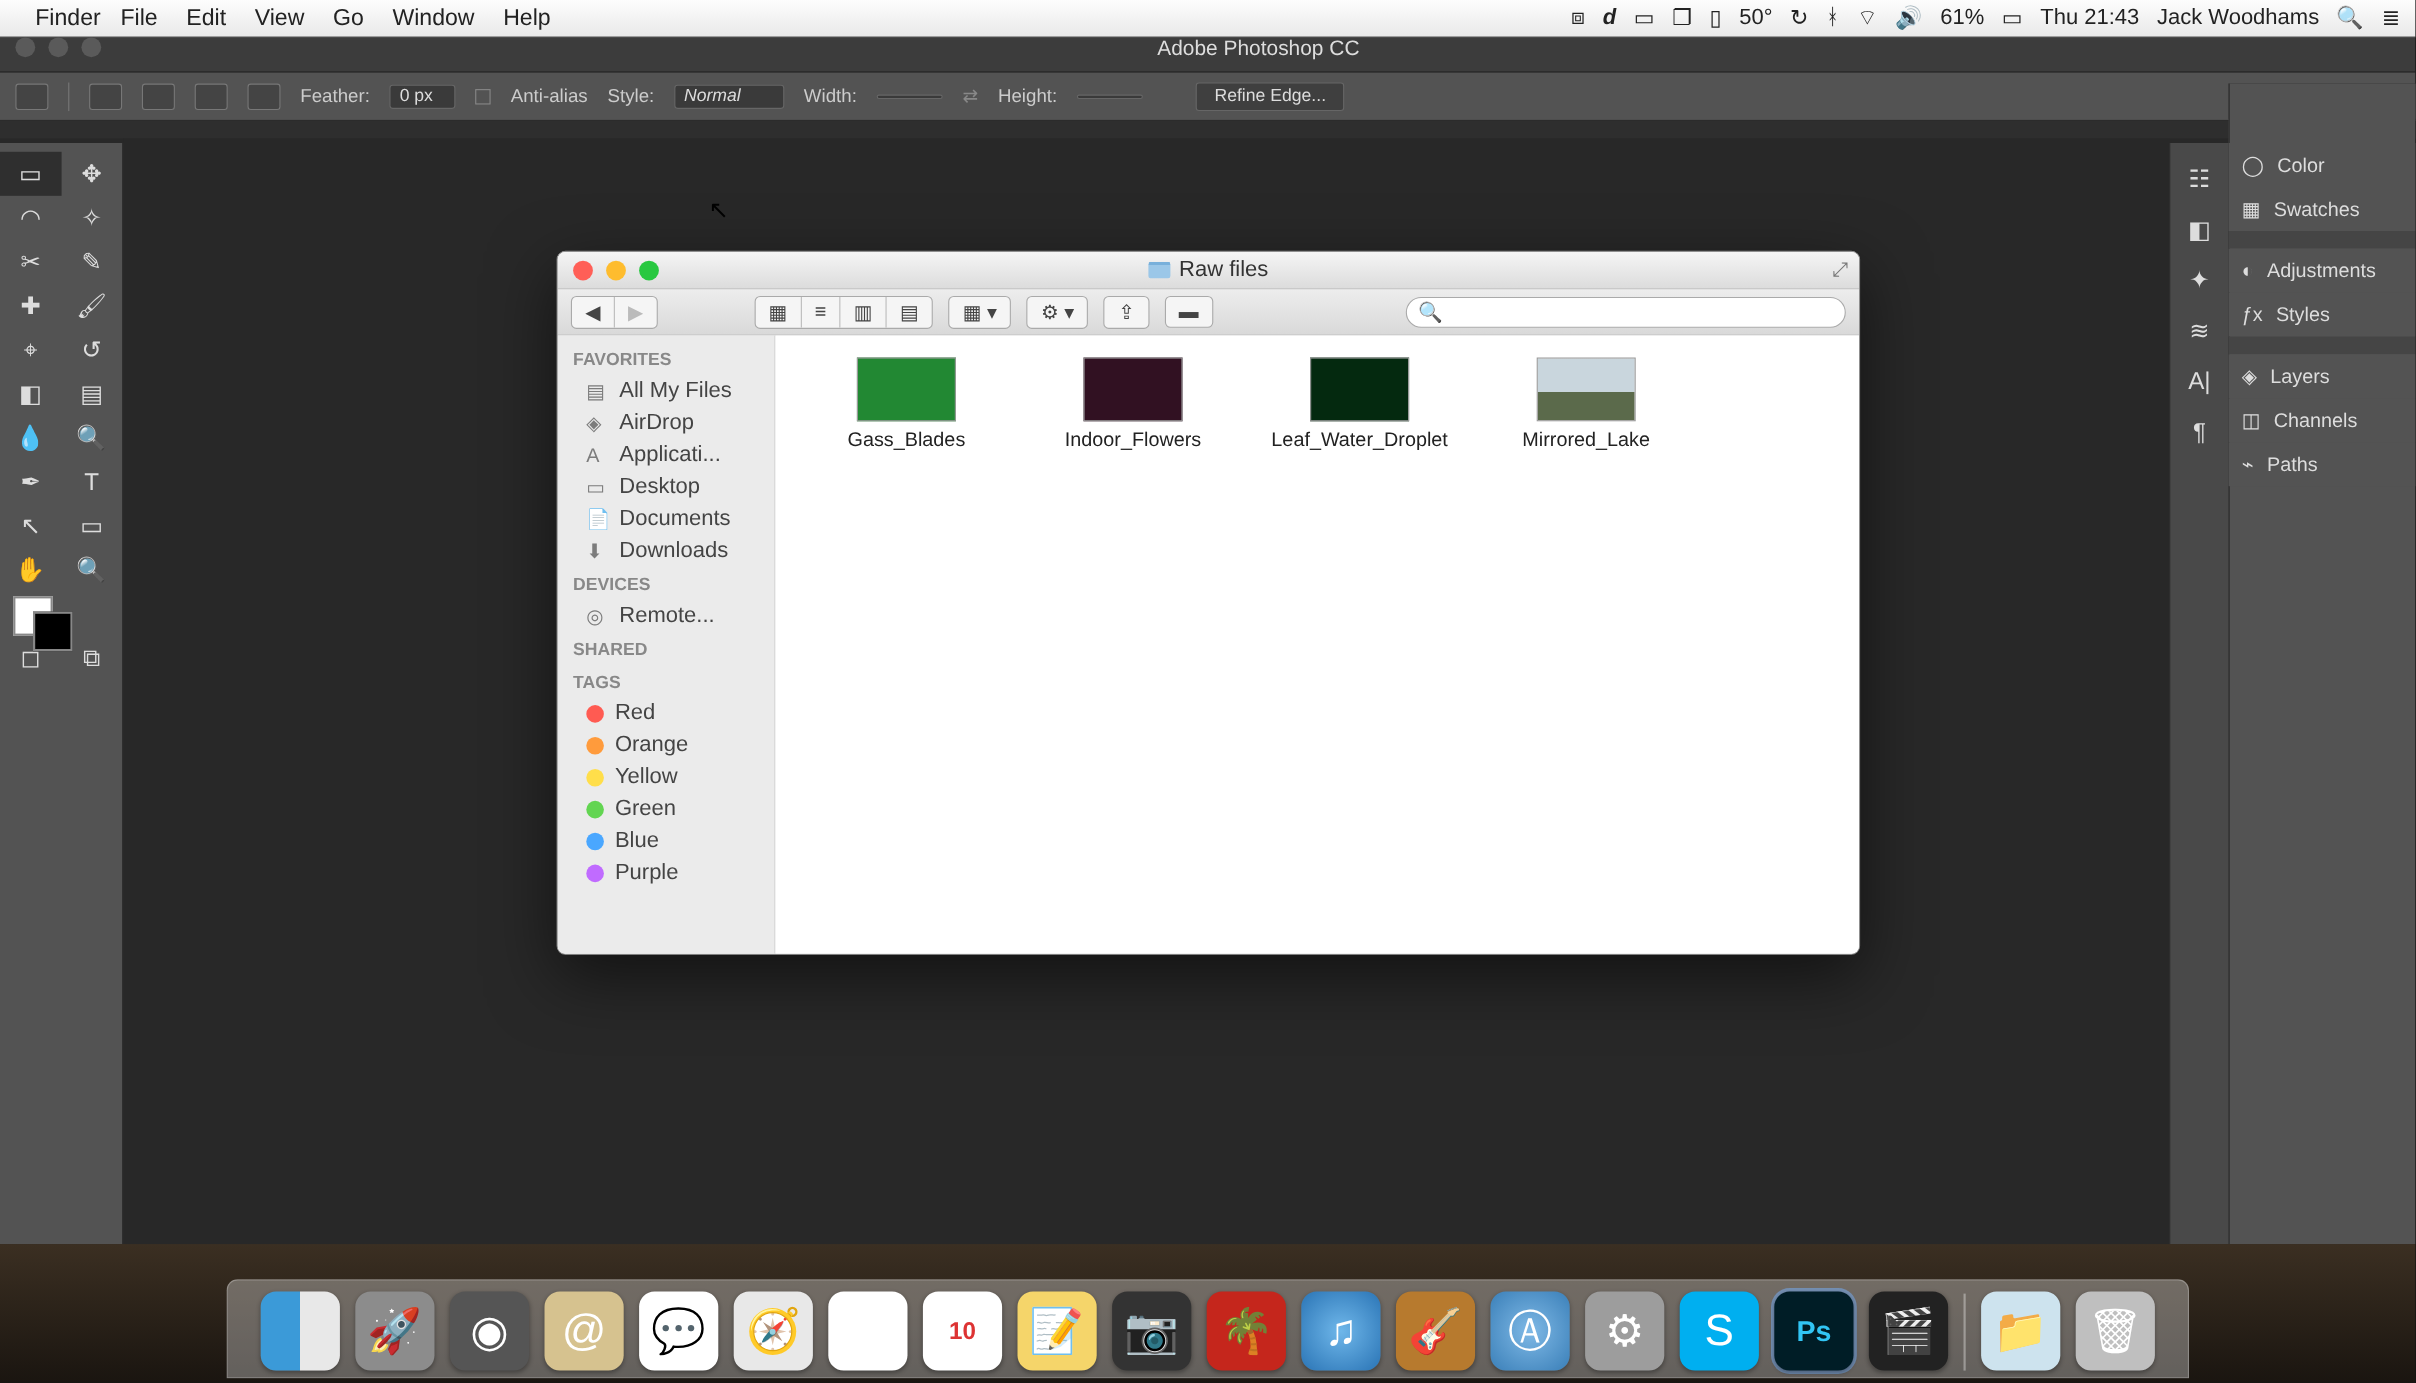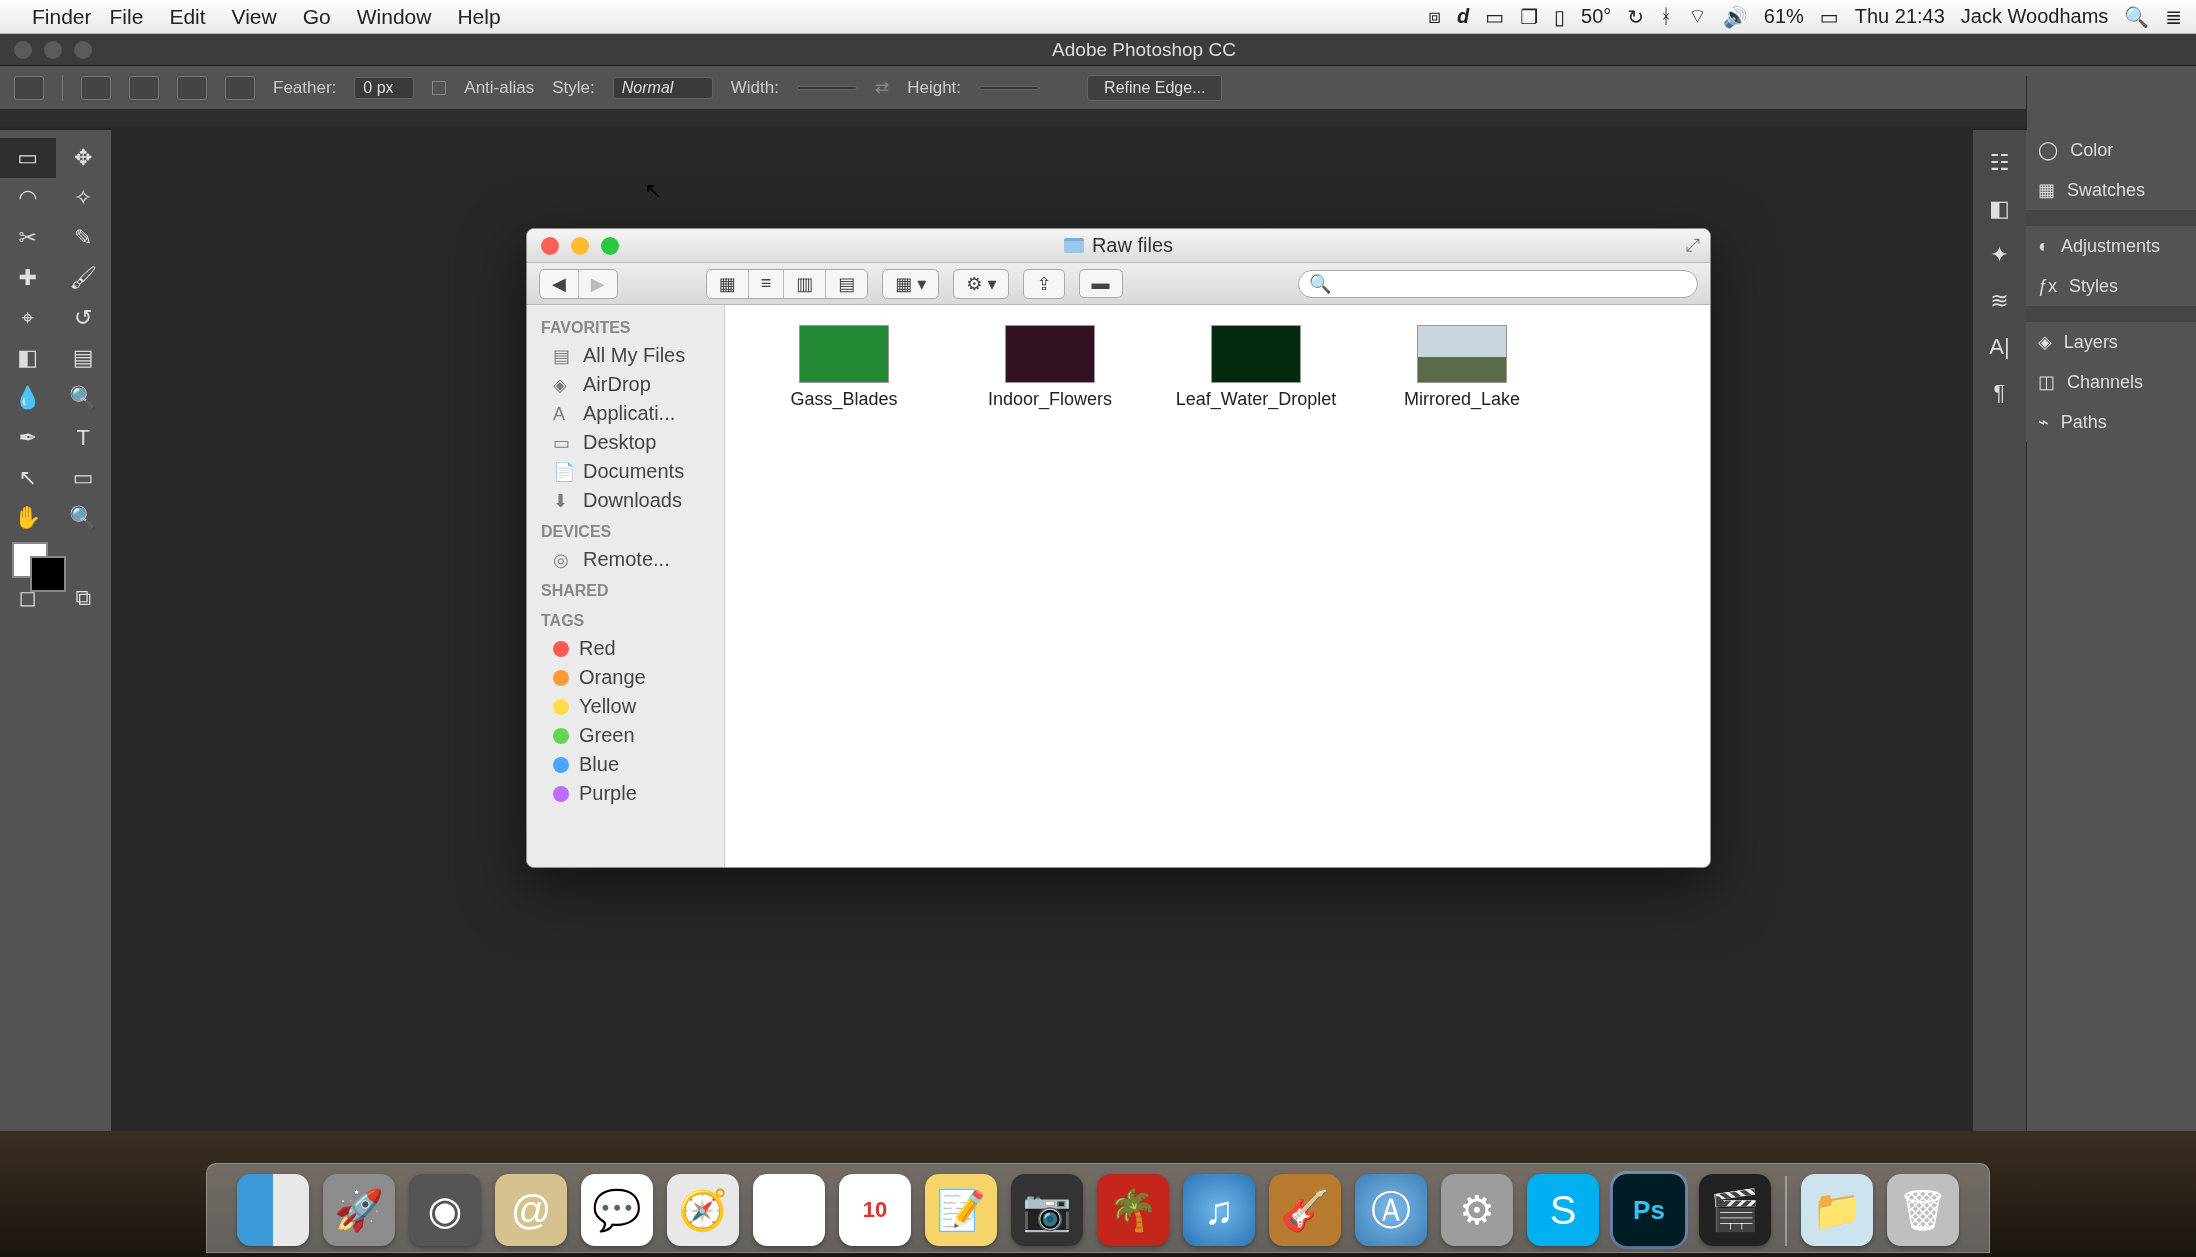--- a/index.html
+++ b/index.html
@@ -8,21 +8,21 @@
 
 
 .menubar{position:absolute;top:0;left:0;right:0;height:34px;background:linear-gradient(#fdfdfd,#e9e9e9);display:flex;align-items:center;padding:0 14px;border-bottom:1px solid #b7b7b7;font-size:21px;color:#222;}
 .menubar .apple{font-size:24px;margin-right:18px;}
 .menubar .app{font-weight:400;margin-right:18px;}
 .menubar .mitem{margin-right:26px;}
 .menubar .spacer{flex:1;}
 .menubar .ri{margin-left:16px;display:inline-flex;align-items:center;font-size:20px;}
 
 
-.ps-title{position:absolute;top:34px;left:0;right:0;height:32px;background:#3c3c3c;border-bottom:1px solid #1d1d1d;display:flex;align-items:center;}
+.ps-title{position:absolute;top:34px;left:0;right:0;height:32px;background:#3c3c3c;border-bottom:1px solid #1d1d1d;display:flex;}
 .traffic{display:flex;gap:12px;margin-left:14px;}
 .dot{width:18px;height:18px;border-radius:50%;}
 .dot.r{background:#ff5f57;}
 .dot.y{background:#febc2e;}
 .dot.g{background:#28c840;}
 .dot.dim{background:#5a5a5a;}
 .ps-title .title{flex:1;text-align:center;color:#ddd;font-size:19px;}
 
 .ps-options{position:absolute;top:66px;left:0;right:0;height:44px;background:#535353;border-bottom:1px solid #2b2b2b;display:flex;align-items:center;font-size:17px;color:#ddd;padding:0 14px;gap:18px;}
 .ps-options .iconbtn{width:30px;height:24px;border:1px solid #777;background:#444;border-radius:3px;}
@@ -48,21 +48,21 @@
 .panel-item{height:40px;display:flex;align-items:center;gap:12px;padding:0 12px;color:#ddd;font-size:18px;background:#535353;}
 
 
 .iconstrip{position:absolute;top:130px;right:170px;width:54px;bottom:126px;background:#494949;border-left:1px solid #2b2b2b;display:flex;flex-direction:column;align-items:center;gap:20px;padding-top:20px;}
 .iconstrip .ic{color:#ddd;font-size:22px;}
 
 
 .canvas{position:absolute;top:126px;left:112px;right:224px;bottom:126px;background:#282828;}
 
 
-.finder{position:absolute;top:228px;left:526px;width:1185px;height:640px;background:#fff;border:1px solid #8f8f8f;border-radius:8px;box-shadow:0 20px 60px rgba(0,0,0,.55);overflow:hidden;}
+.finder{position:absolute;top:228px;left:506px;width:1185px;height:640px;background:#fff;border:1px solid #8f8f8f;border-radius:8px;box-shadow:0 20px 60px rgba(0,0,0,.55);overflow:hidden;}
 .finder-title{height:34px;background:linear-gradient(#f5f5f5,#dcdcdc);border-bottom:1px solid #bdbdbd;display:flex;align-items:center;position:relative;}
 .finder-title .traffic{margin-left:14px;}
 .finder-title .tt{position:absolute;left:0;right:0;text-align:center;font-size:20px;color:#333;display:flex;align-items:center;justify-content:center;gap:8px;}
 .folder-ic{width:20px;height:15px;background:#9bc7e8;border-radius:2px;display:inline-block;border-top:3px solid #78b0db;}
 .finder-title .fs{position:absolute;right:10px;top:6px;color:#777;font-size:18px;}
 
 .finder-toolbar{height:42px;background:linear-gradient(#ededed,#d9d9d9);border-bottom:1px solid #b7b7b7;display:flex;align-items:center;padding:0 12px;gap:14px;}
 .pillgrp{display:flex;border:1px solid #aaa;border-radius:5px;overflow:hidden;background:#f5f5f5;}
 .pill{padding:3px 12px;font-size:18px;color:#444;border-right:1px solid #bbb;}
 .pill:last-child{border-right:none;}

